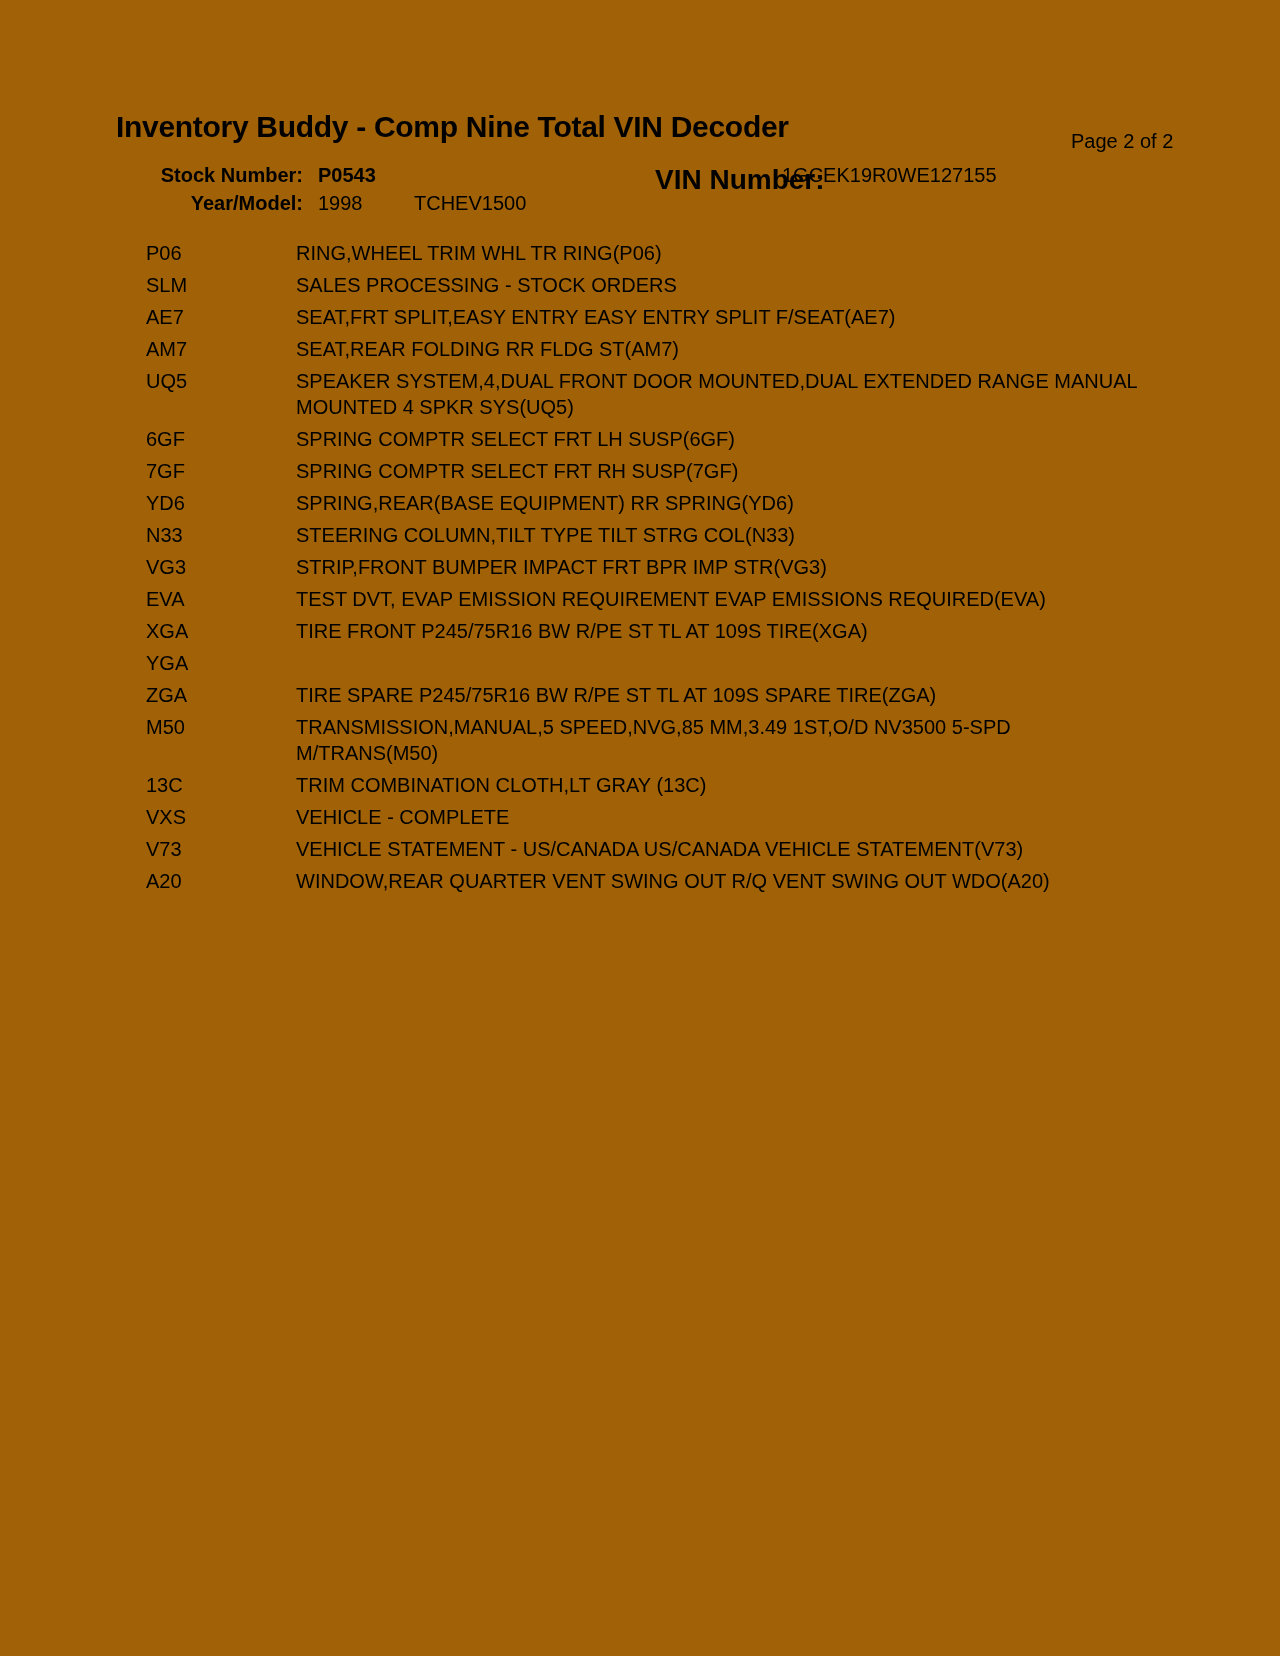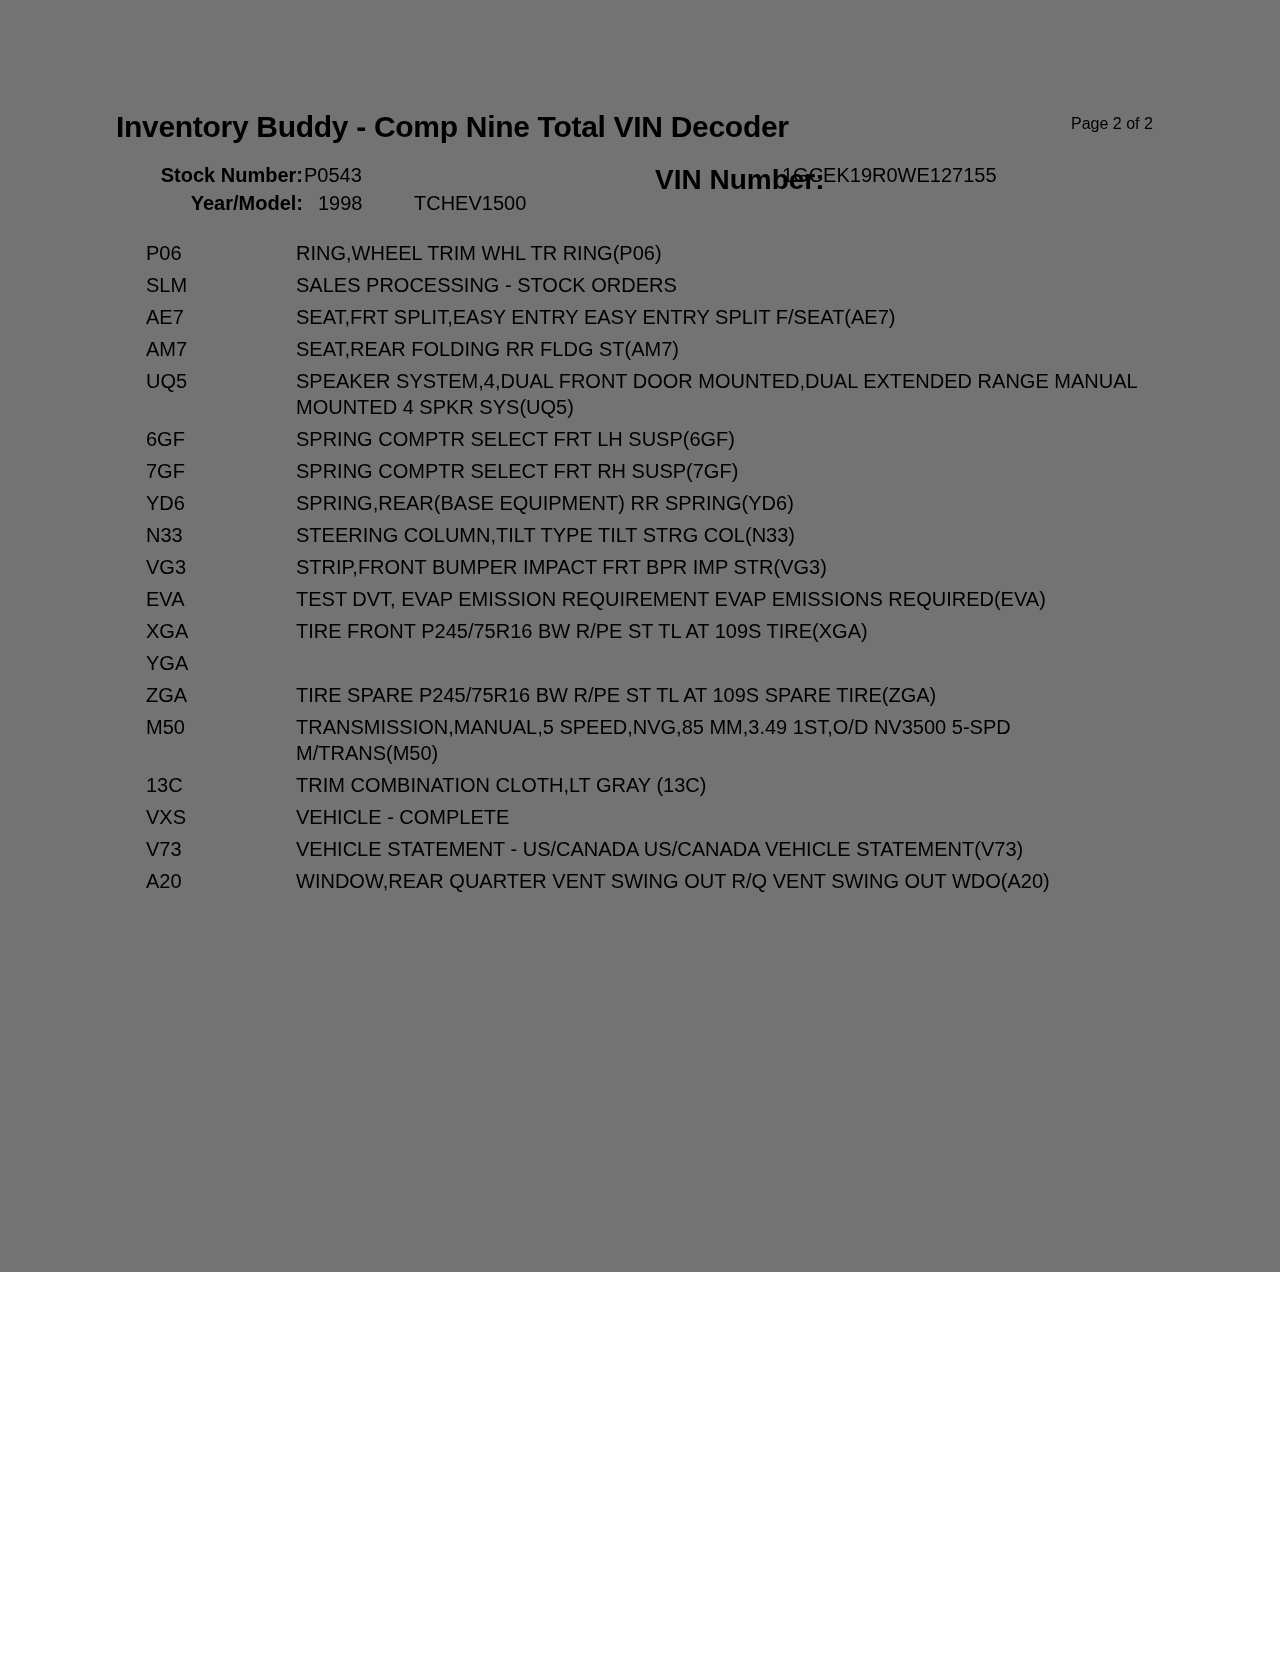--- a/index.html
+++ b/index.html
@@ -3,40 +3,40 @@
 <meta charset="utf-8">
 <style>
   html, body {
     margin: 0;
     padding: 0;
     background: #ffffff;
   }
   .page {
     position: relative;
     width: 1280px;
-    height: 1272px;
-    background: #737373;
+    height: 1656px;
+    background: #a16207;
     color: #000000;
     font-family: "Liberation Sans", sans-serif;
     overflow: hidden;
   }
   .doc-title {
     position: absolute;
     left: 116px;
     top: 110px;
     font-size: 30px;
     font-weight: bold;
     letter-spacing: -0.3px;
     white-space: nowrap;
   }
   .page-indicator {
     position: absolute;
     left: 1071px;
-    top: 115px;
-    font-size: 16px;
+    top: 130px;
+    font-size: 20px;
     white-space: nowrap;
   }
   .hdr-label {
     position: absolute;
     left: 60px;
     width: 243px;
     text-align: right;
     font-size: 20px;
     font-weight: bold;
     white-space: nowrap;
@@ -82,21 +82,21 @@
 </style>
 </head>
 <body>
 
 <div class="page">
 
   <div class="doc-title">Inventory Buddy - Comp Nine Total VIN Decoder</div>
   <div class="page-indicator">Page 2 of 2</div>
 
   <div class="hdr-label row1">Stock Number:</div>
-  <div class="hdr-value row1" style="left:304px;">P0543</div>
+  <div class="hdr-value row1" style="left:318px;font-weight:bold;">P0543</div>
   <div class="vin-label">VIN Number:</div>
   <div class="hdr-value row1" style="left:782px;">1GCEK19R0WE127155</div>
 
   <div class="hdr-label row2">Year/Model:</div>
   <div class="hdr-value row2" style="left:318px;text-align:center;">1998</div>
   <div class="hdr-value row2" style="left:414px;text-align:right;">TCHEV1500</div>
 
   <div class="options-list">
 
     <div class="opt-row">

